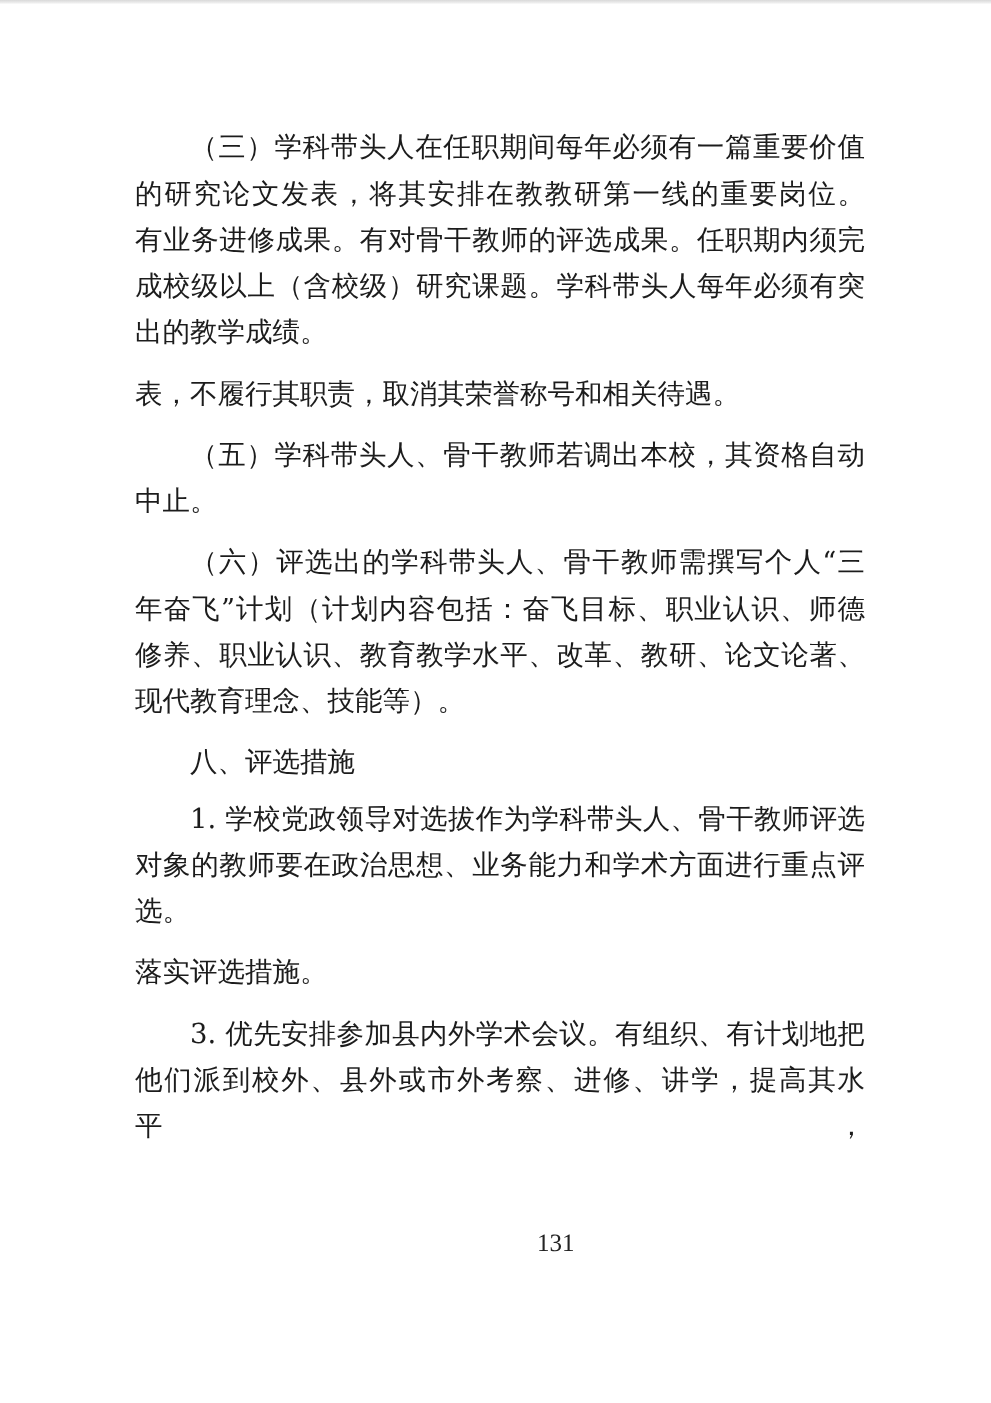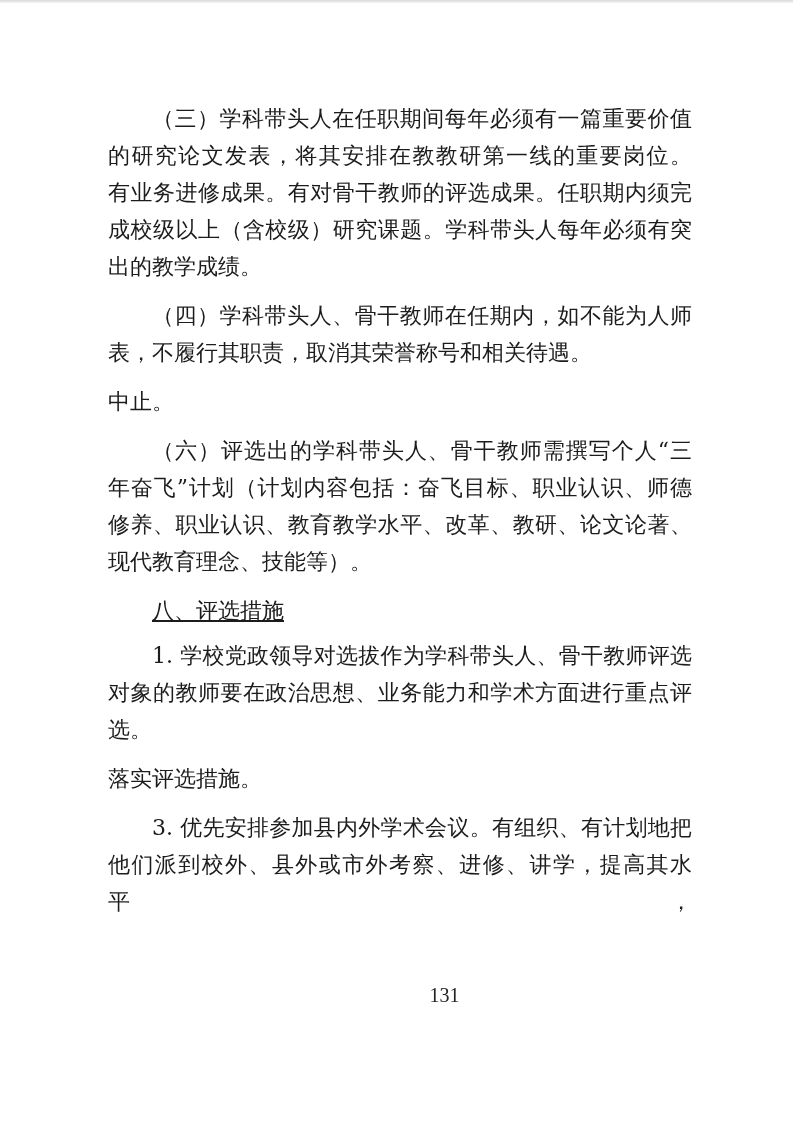--- a/index.html
+++ b/index.html
@@ -32,21 +32,20 @@
     position: absolute;
     left: 108px;
     top: 100px;
     width: 584px;
   }
   .para {
     margin: 0 0 12px 0;
   }
   .para.heading {
     margin: 5px 0 8px 0;
-    text-decoration: underline;
   }
   .line {
     font-size: 22px;
     line-height: 37px;
     height: 37px;
     white-space: normal;
     text-align: justify;
     text-align-last: justify;
     letter-spacing: 0;
   }
@@ -76,24 +75,24 @@
   <div class="top-edge"></div>
   <div class="content">
       <div class="para">
         <div class="line indent">（三）学科带头人在任职期间每年必须有一篇重要价值</div>
         <div class="line">的研究论文发表，将其安排在教教研第一线的重要岗位。</div>
         <div class="line">有业务进修成果。有对骨干教师的评选成果。任职期内须完</div>
         <div class="line">成校级以上（含校级）研究课题。学科带头人每年必须有突</div>
         <div class="line no-just">出的教学成绩。</div>
       </div>
       <div class="para">
-        <div class="line indent">（四）学科带头人、骨干教师在任期内，如不能为人师</div>
         <div class="line no-just">表，不履行其职责，取消其荣誉称号和相关待遇。</div>
       </div>
       <div class="para">
+        <div class="line indent">（五）学科带头人、骨干教师若调出本校，其资格自动</div>
         <div class="line no-just">中止。</div>
       </div>
       <div class="para">
         <div class="line indent">（六）评选出的学科带头人、骨干教师需撰写个人“三</div>
         <div class="line">年奋飞”计划（计划内容包括：奋飞目标、职业认识、师德</div>
         <div class="line">修养、职业认识、教育教学水平、改革、教研、论文论著、</div>
         <div class="line no-just">现代教育理念、技能等）。</div>
       </div>
       <div class="para heading">
         <div class="line no-just indent">八、评选措施</div>

